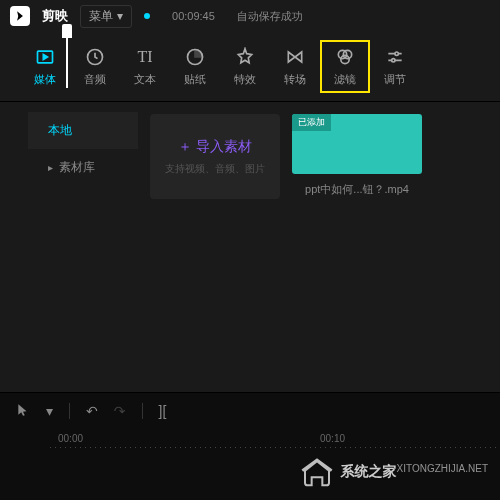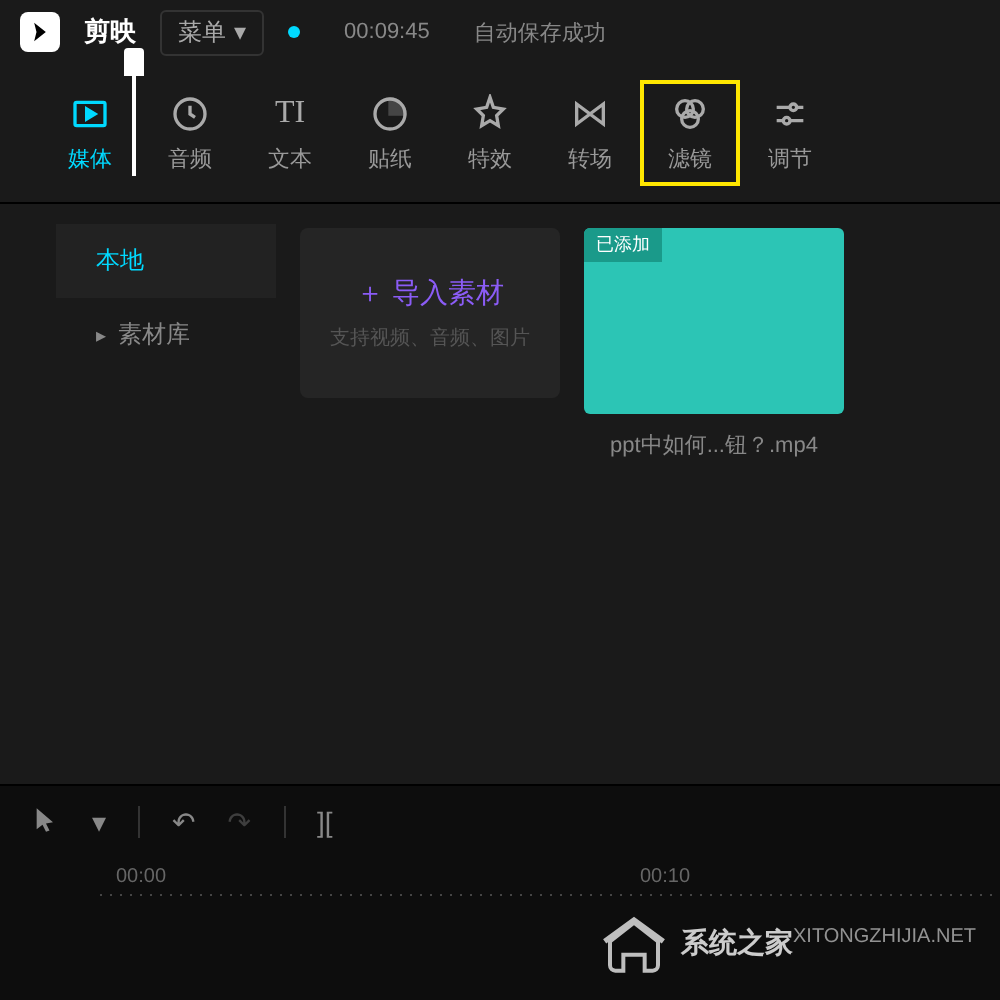--- a/index.html
+++ b/index.html
@@ -24,21 +24,21 @@
     .sidebar { width: 110px; padding: 10px 0; margin-left: 28px; }
     .sidebar-item { padding: 10px 20px; font-size: 12px; color: #888; cursor: pointer; display: flex; align-items: center; }
     .sidebar-item.active { color: #00d9ff; background: #222; }
     .sidebar-item .arrow { margin-right: 6px; font-size: 10px; }
     
     .content { flex: 1; padding: 12px; display: flex; gap: 12px; }
     .media-card { width: 130px; display: flex; flex-direction: column; }
     .import-card { width: 130px; height: 85px; background: #252525; border-radius: 4px; display: flex; flex-direction: column; align-items: center; justify-content: center; gap: 6px; cursor: pointer; }
     .import-plus { color: #8b5cf6; font-size: 14px; }
     .import-hint { font-size: 10px; color: #555; }
-    .thumb { width: 130px; height: 93px; background: #fff; border-radius: 3px; position: relative; overflow: hidden; }
+    .thumb { width: 130px; height: 60px; background: #fff; border-radius: 3px; position: relative; overflow: hidden; }
     .thumb1 { background: linear-gradient(to bottom, #fff 55%, #d02050 55%); }
     .thumb1::before { content: ""; position: absolute; top: 8px; left: 8px; right: 8px; height: 28px; background: #f5f5f5; }
     .thumb1-text { position: absolute; top: 36px; left: 0; right: 0; text-align: center; font-size: 8px; color: #c00; }
     .thumb2 { background: #2cc5b5; }
     .thumb2-badge { position: absolute; top: 0; left: 0; background: #1a9a8a; color: #fff; font-size: 9px; padding: 2px 6px; }
     .thumb2-text { position: absolute; top: 22px; left: 6px; right: 6px; font-size: 7px; color: #fff; line-height: 1.4; }
     .media-name { font-size: 11px; color: #888; margin-top: 8px; text-align: center; white-space: nowrap; overflow: hidden; text-overflow: ellipsis; }
     
     .timeline-area { background: #0d0d0d; height: 150px; border-top: 1px solid #000; }
     .tl-tools { display: flex; align-items: center; gap: 16px; padding: 8px 16px; height: 36px; }

